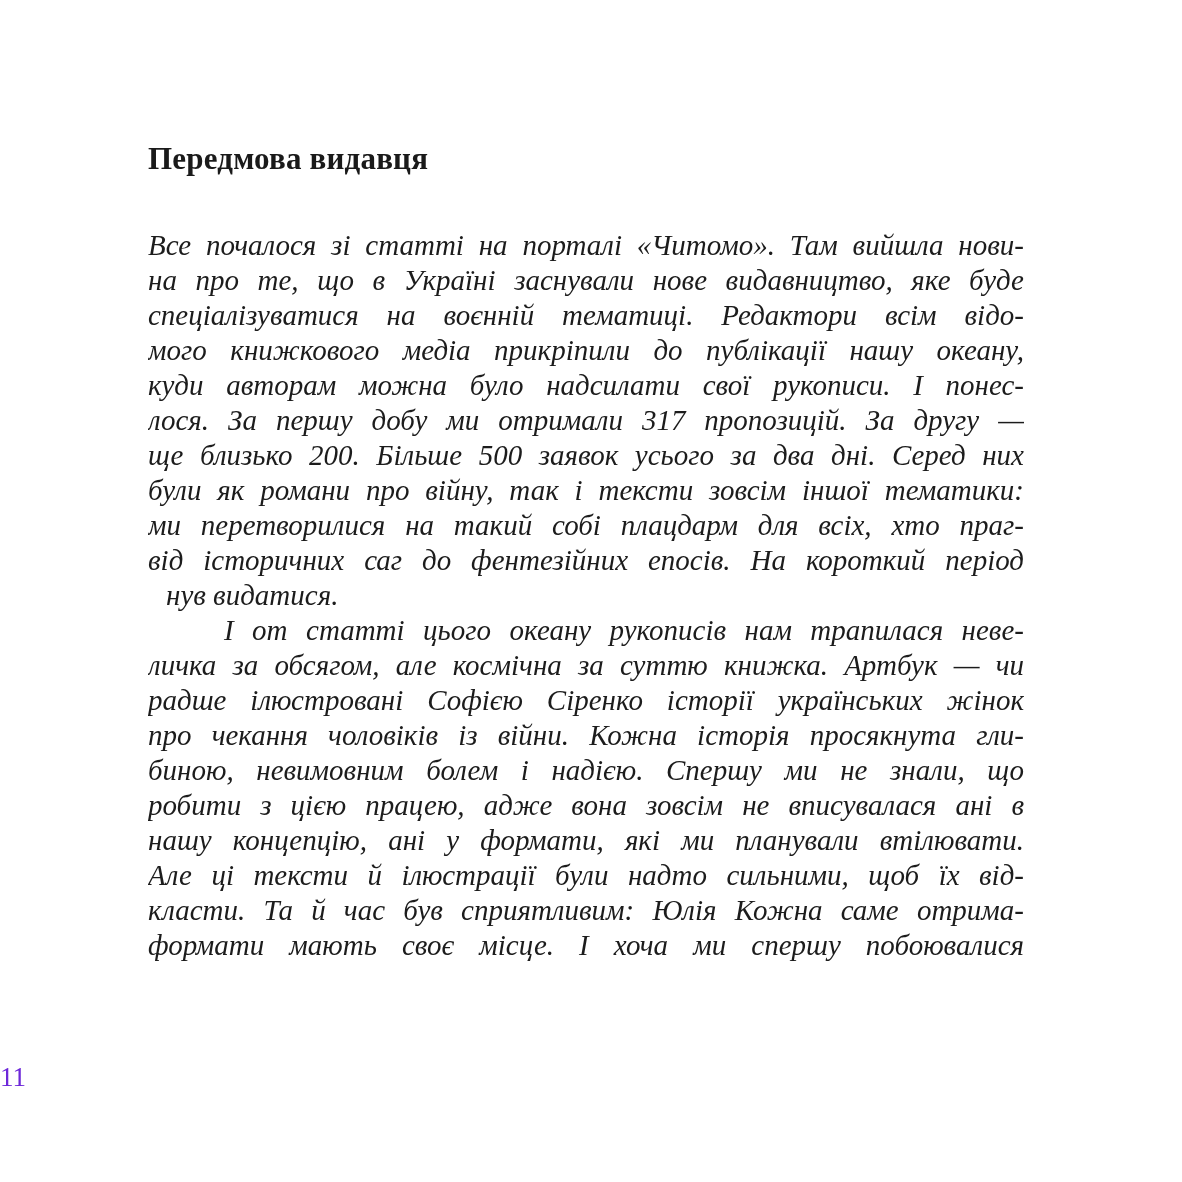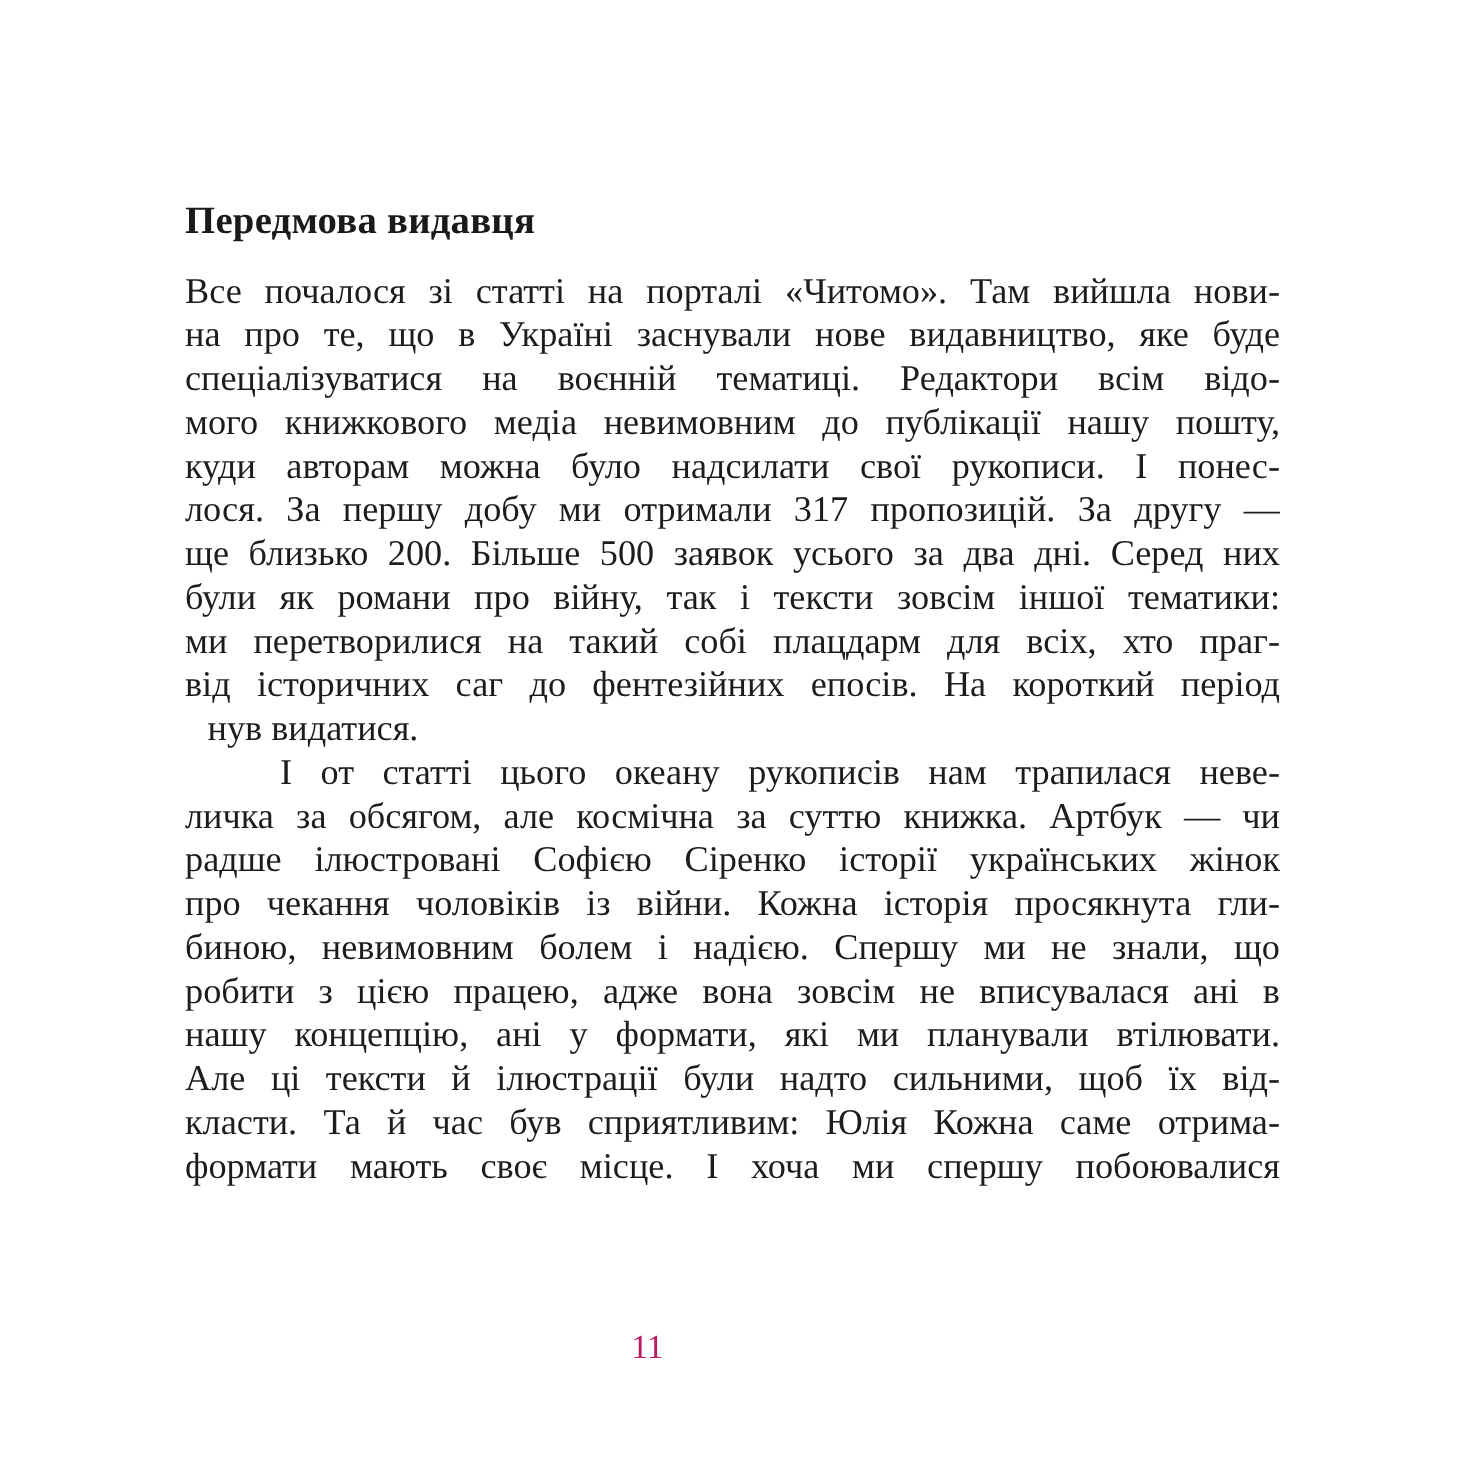--- a/index.html
+++ b/index.html
@@ -12,34 +12,35 @@
     width: 1182px;
     height: 1182px;
     background: #ffffff;
     font-family: "Liberation Serif", "DejaVu Serif", serif;
     color: #1c1c1c;
     overflow: hidden;
   }
   .heading {
     position: absolute;
     left: 148px;
-    top: 157px;
+    top: 140px;
     width: 876px;
     margin: 0;
     font-size: 31px;
     line-height: 38px;
     font-weight: bold;
     color: #1a1a1a;
     letter-spacing: 0.2px;
   }
   .body-text {
     position: absolute;
     left: 148px;
-    top: 216px;
+    top: 228px;
     width: 876px;
+    font-style: italic;
   }
   .ln {
     font-size: 29px;
     line-height: 35px;
     height: 35px;
     overflow: hidden;
     text-align: justify;
     text-align-last: justify;
     white-space: normal;
   }
@@ -48,39 +49,38 @@
     margin-left: 18px;
   }
   .ln.indent {
     padding-left: 76px;
   }
   .page-number {
     position: absolute;
     left: 0;
     top: 1061px;
     width: 1036px;
-    text-align: center;
     font-size: 27px;
     line-height: 32px;
-    color: #be185d;
+    color: #6d28d9;
   }
 </style>
 </head>
 <body>
 
 <div class="sheet">
 
   <h1 class="heading">Передмова видавця</h1>
 
   <div class="body-text">
 
     <div class="ln">Все почалося зі статті на порталі «Читомо». Там вийшла нови-</div>
     <div class="ln">на про те, що в Україні заснували нове видавництво, яке буде</div>
     <div class="ln">спеціалізуватися на воєнній тематиці. Редактори всім відо-</div>
-    <div class="ln">мого книжкового медіа невимовним до публікації нашу пошту,</div>
+    <div class="ln">мого книжкового медіа прикріпили до публікації нашу океану,</div>
     <div class="ln">куди авторам можна було надсилати свої рукописи. І понес-</div>
     <div class="ln">лося. За першу добу ми отримали 317 пропозицій. За другу —</div>
     <div class="ln">ще близько 200. Більше 500 заявок усього за два дні. Серед них</div>
     <div class="ln">були як романи про війну, так і тексти зовсім іншої тематики:</div>
     <div class="ln">ми перетворилися на такий собі плацдарм для всіх, хто праг-</div>
     <div class="ln">від історичних саг до фентезійних епосів. На короткий період</div>
     <div class="ln para-end">нув видатися.</div>
 
     <div class="ln indent">І от статті цього океану рукописів нам трапилася неве-</div>
     <div class="ln">личка за обсягом, але космічна за суттю книжка. Артбук — чи</div>

